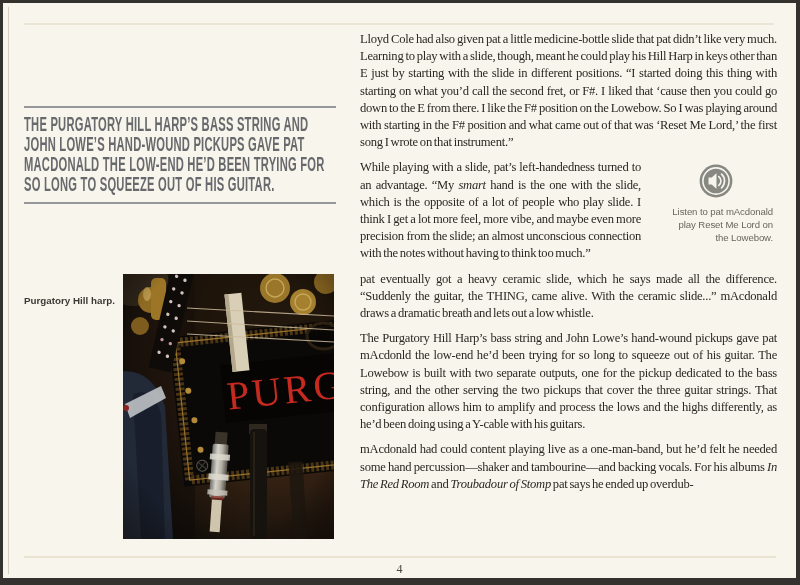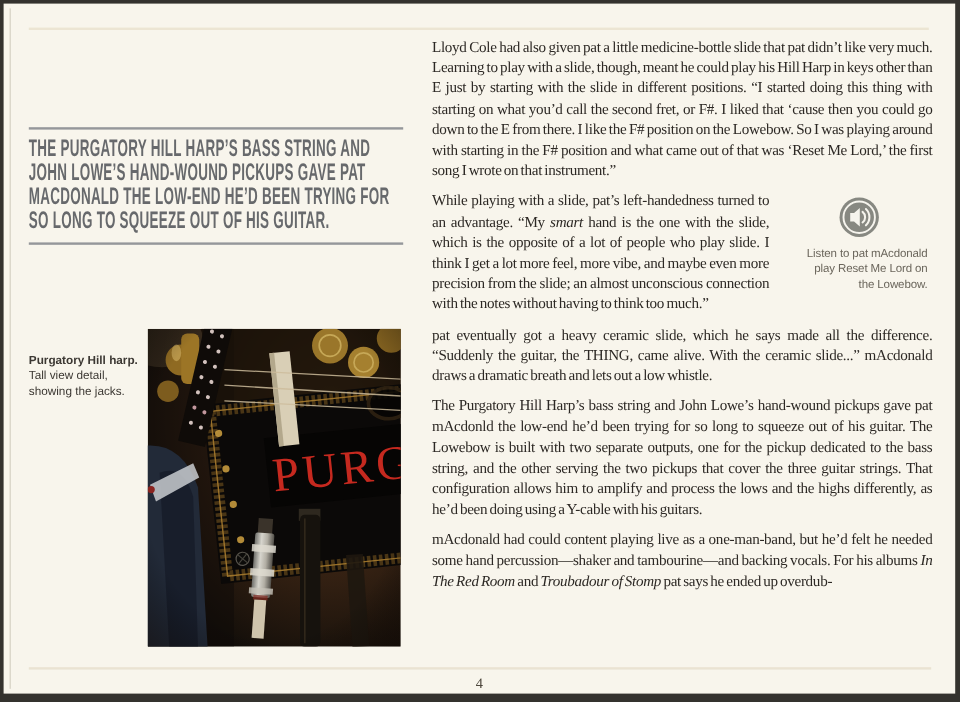--- a/index.html
+++ b/index.html
@@ -163,21 +163,20 @@
           <line x1="131" y1="158" x2="131" y2="262" stroke="#4a3c28" stroke-width="1.4" opacity="0.5"></line>
           <rect x="168" y="188" width="14" height="77" fill="#1e1710" opacity="0.9" transform="rotate(-4 175 226)"></rect>
         </g>
 
         <rect width="211" height="265" fill="url(#vig)"></rect>
       </svg>
     </div>
 
     <div class="photo-caption">
       <b>Purgatory Hill harp.</b>
-      <span>Tall view detail, showing the jacks.</span>
     </div>
 
     <div class="col">
       <p><span>Lloyd Cole had also given pat a little medicine-bottle slide that pat didn’t like very much. Learning to play with a slide, though, meant he could play his Hill Harp in keys other than E just by starting with the slide in different positions. “I started doing this thing with starting on what you’d call the second fret, or F#. I liked that ‘cause then you could go down to the E from there. I like the F# position on the Lowebow. So I was playing around with starting in the F# position and what came out of that was ‘Reset Me Lord,’ the first song I wrote on that instrument.”</span></p>
 
       <div class="audio-box">
         <button class="audio-btn">
           <svg width="34" height="34" viewBox="0 0 34 34" xmlns="http://www.w3.org/2000/svg">
             <circle cx="17" cy="17" r="16.4" fill="#878881"></circle>
             <circle cx="17" cy="17" r="13.1" fill="none" stroke="#f6f4ed" stroke-width="1.6"></circle>

